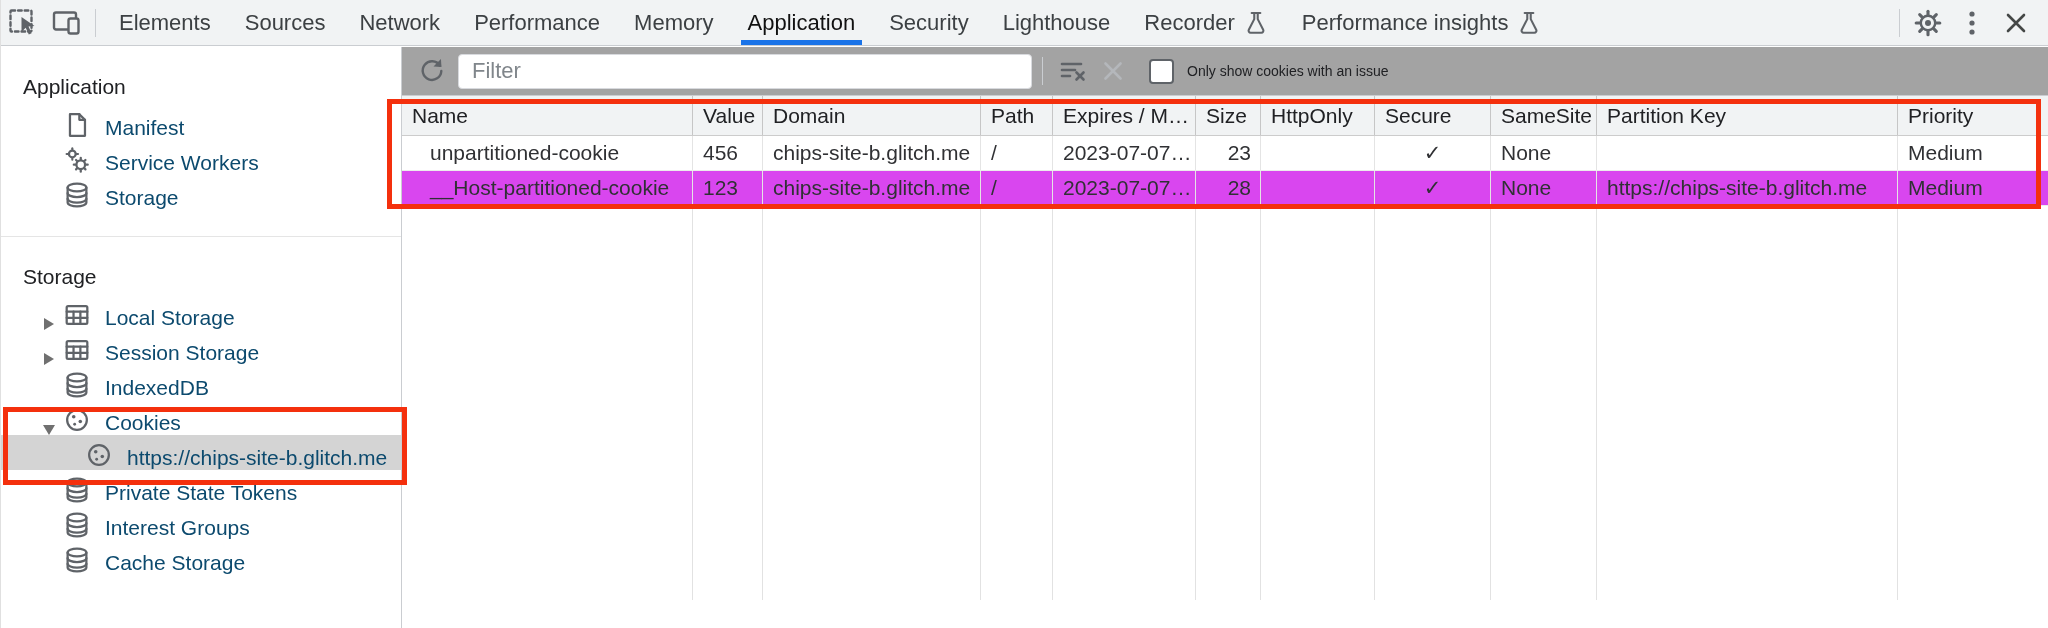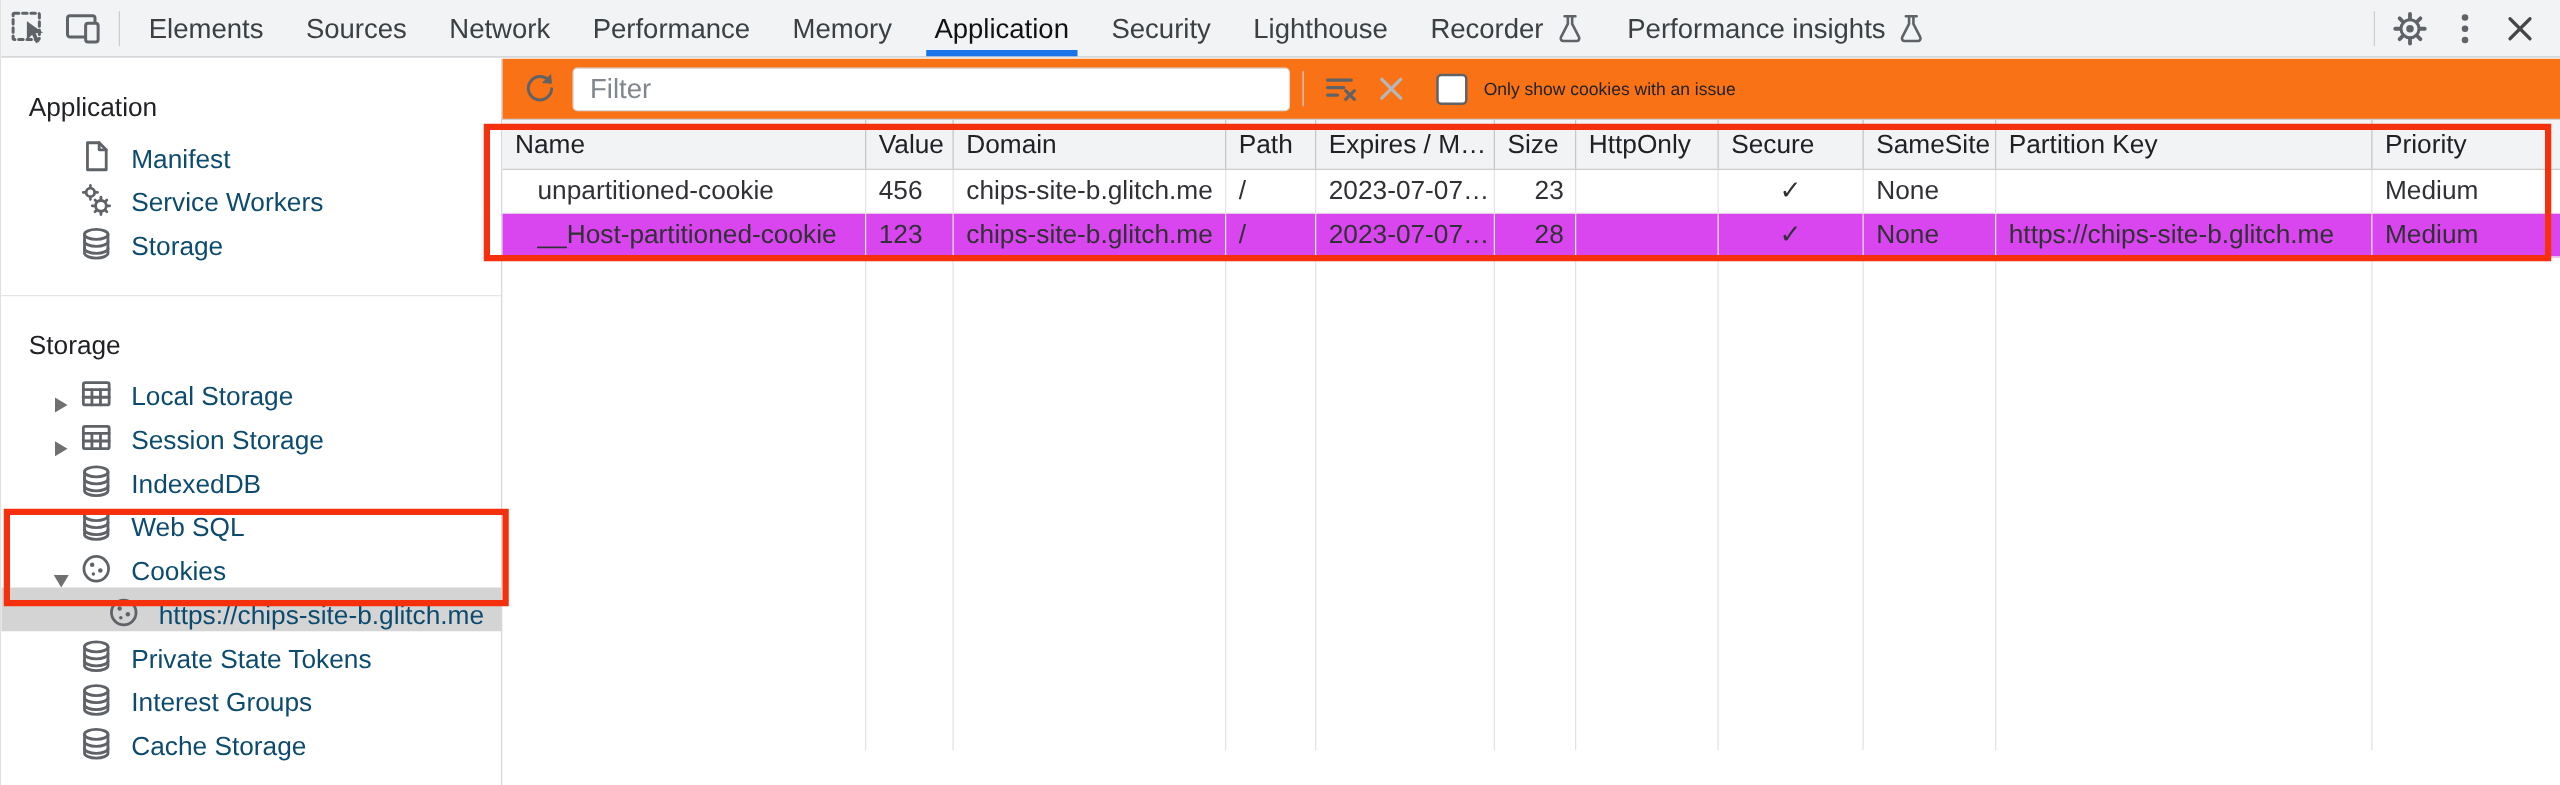--- a/index.html
+++ b/index.html
@@ -36,21 +36,21 @@
   .tree-item .ic-slot { width:32px; margin-right:12px; display:flex; justify-content:center; }
   .tree-item.child .arrow-slot { margin-left:58px; }
   .tree-item.selected { background:#d4d4d4; }
   .tri-closed { width:0; height:0; border-left:10px solid #707070; border-top:6px solid transparent;
                 border-bottom:6px solid transparent; }
   .tri-open { width:0; height:0; border-top:10px solid #707070; border-left:6px solid transparent;
               border-right:6px solid transparent; }
 
   
   .main { position:absolute; left:401px; top:47px; width:1647px; height:581px; background:#fff; }
-  .cookies-toolbar { height:49px; background:#f97316; border-bottom:1px solid #cacdd1;
+  .cookies-toolbar { height:49px; background:#a3a3a3; border-bottom:1px solid #cacdd1;
                      display:flex; align-items:center; padding-left:10px; }
   .toolbar-btn { width:40px; height:40px; display:flex; align-items:center; justify-content:center; }
   .filter-input { width:574px; height:35px; margin-left:6px; border:1px solid #d8dade; border-radius:4px;
                   background:#fff; font-family:"Liberation Sans",sans-serif; font-size:22px; padding:0 13px;
                   color:#202124; outline:none; }
   .filter-input::placeholder { color:#80868b; }
   .checkbox { width:25px; height:25px; border:2px solid #5f6368; border-radius:4px; background:#fff;
               margin-left:16px; }
   .cb-label { margin-left:13px; font-size:14px; color:#202124; white-space:nowrap; }
 
@@ -258,32 +258,20 @@
           <svg class="ic" width="30" height="30" viewBox="0 0 32 32">
               <ellipse class="st" cx="16" cy="8" rx="10" ry="4.2"></ellipse>
               <path class="st" d="M6 8 v16 c0 2.3 4.5 4.2 10 4.2 s10-1.9 10-4.2 V8"></path>
               <path class="st" d="M6 14 c0 2.3 4.5 4.2 10 4.2 s10-1.9 10-4.2"></path>
               <path class="st" d="M6 20 c0 2.3 4.5 4.2 10 4.2 s10-1.9 10-4.2"></path>
             </svg>
         </span>
         <span>IndexedDB</span>
       </div>
       <div class="tree-item">
-        <span class="arrow-slot"></span>
-        <span class="ic-slot">
-          <svg class="ic" width="30" height="30" viewBox="0 0 32 32">
-              <ellipse class="st" cx="16" cy="8" rx="10" ry="4.2"></ellipse>
-              <path class="st" d="M6 8 v16 c0 2.3 4.5 4.2 10 4.2 s10-1.9 10-4.2 V8"></path>
-              <path class="st" d="M6 14 c0 2.3 4.5 4.2 10 4.2 s10-1.9 10-4.2"></path>
-              <path class="st" d="M6 20 c0 2.3 4.5 4.2 10 4.2 s10-1.9 10-4.2"></path>
-            </svg>
-        </span>
-        <span>Web SQL</span>
-      </div>
-      <div class="tree-item">
         <span class="arrow-slot">
             <span class="tri-open"></span>
           </span>
         <span class="ic-slot">
           <svg class="ic" width="30" height="30" viewBox="0 0 32 32">
               <circle class="st" cx="16" cy="16" r="10.5"></circle>
               <circle class="fl" cx="12.5" cy="12.5" r="1.9"></circle>
               <circle class="fl" cx="19.5" cy="17.5" r="1.9"></circle>
               <circle class="fl" cx="13.5" cy="20.5" r="1.5"></circle>
             </svg>

